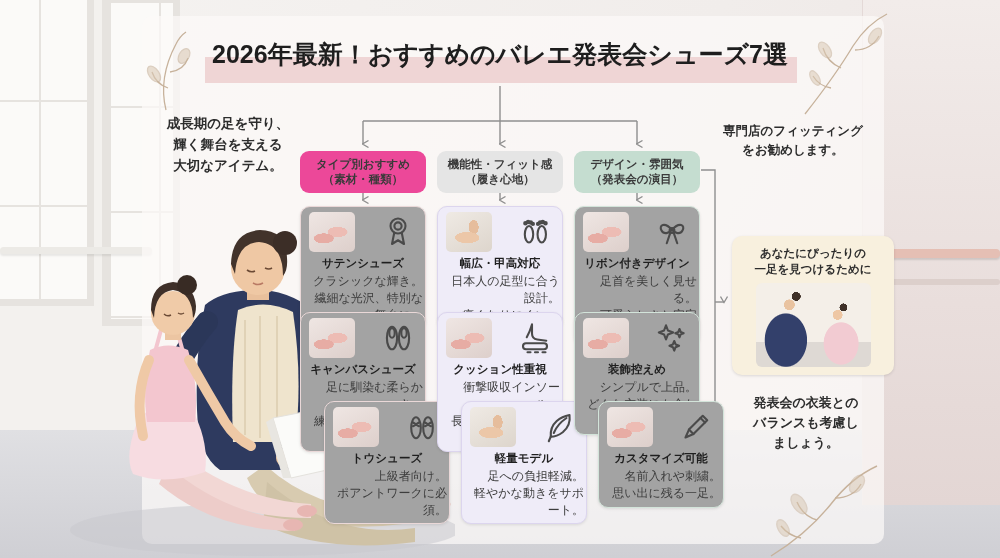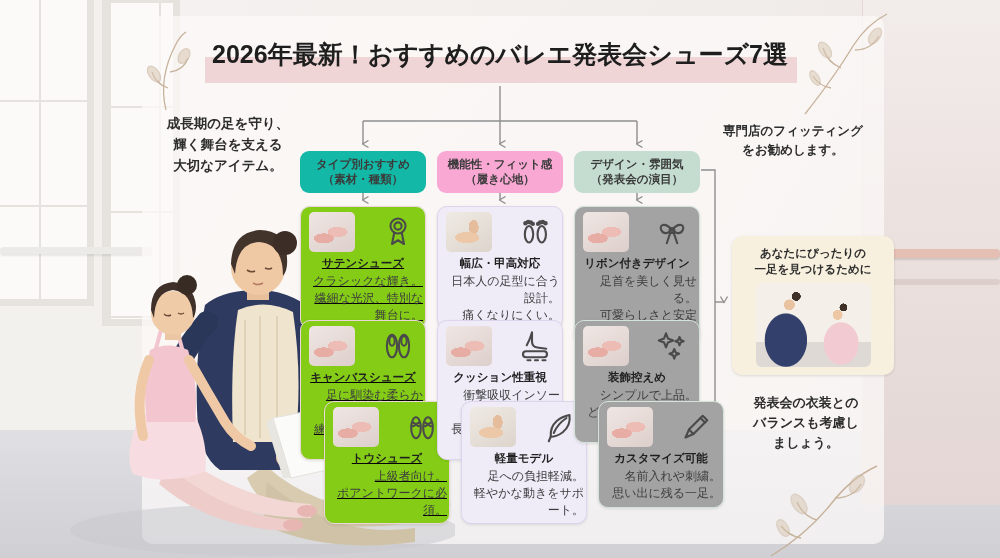--- a/index.html
+++ b/index.html
@@ -42,47 +42,47 @@
   #fitting-note{left:700px;top:122px;width:186px;font-size:12.5px;line-height:1.5;}
   #costume-note{left:727px;top:393px;width:158px;font-size:13px;line-height:1.55;}
 
   
   #connector-lines{left:0;top:0;z-index:3;pointer-events:none;}
 
   
   .col-head{width:126px;top:151px;border-radius:9px;font-size:11.5px;font-weight:bold;
             text-align:center;padding:6px 2px;line-height:1.3;color:#3a3a3a;
             box-sizing:border-box;z-index:4;}
-  #col1-head{left:300px;background:#14b8a6;}
-  #col2-head{left:437px;background:#f9a8d4;}
+  #col1-head{left:300px;background:#ec4899;}
+  #col2-head{left:437px;background:#e5e5e5;}
   #col3-head{left:574px;background:#c5ddd0;}
 
   .card{width:126px;border-radius:10px;padding:5px 2px 5px;box-sizing:border-box;
         box-shadow:0 1px 3px rgba(0,0,0,.10);z-index:4;}
-  .c1{background:#84cc16;border:1px solid #ead8d8;text-decoration:underline;}
+  .c1{background:#a3a3a3;border:1px solid #ead8d8;}
   .c2{background:#efecf8;border:1px solid #dcd5ee;}
   .c3{background:#a3a3a3;border:1px solid #d3e4da;}
   .card-top{display:flex;justify-content:space-between;align-items:center;padding:0 6px;}
   .thumb{width:46px;height:40px;border-radius:5px;}
   .thumb-shoe{background:
      radial-gradient(18px 9px at 32% 66%,#e7aca4 0 55%,transparent 56%),
      radial-gradient(18px 9px at 62% 50%,#edbcb4 0 55%,transparent 56%),
      linear-gradient(150deg,#efe6e3,#ddcfcb);}
   .thumb-foot{background:
      radial-gradient(22px 10px at 46% 64%,#ecc7a8 0 55%,transparent 56%),
      radial-gradient(9px 13px at 60% 38%,#e6bd9c 0 55%,transparent 56%),
      linear-gradient(150deg,#efeae4,#ddd5cc);}
   .cicon{width:38px;height:36px;}
   .cicon svg{width:100%;height:100%;stroke:#4a4a4a;stroke-width:1.4;fill:none;
              stroke-linecap:round;stroke-linejoin:round;}
   .card-title{font-size:11.5px;font-weight:bold;text-align:center;margin-top:4px;color:#1f1f1f;}
   .card-desc{font-size:12px;line-height:1.4;text-align:right;color:#3d3d3d;margin-top:2px;}
 
   
-  .row1{top:206px;} .row2{top:320px;} .row3{top:401px;margin-left:24px;}
+  .row1{top:206px;} .row2{top:312px;} .row3{top:401px;margin-left:24px;}
   .colx1{left:300px;} .colx2{left:437px;} .colx3{left:574px;}
 
   
   #highlight-card{left:732px;top:236px;width:162px;border-radius:10px;background:#f8f0de;
                   padding:9px 6px 8px;box-sizing:border-box;z-index:4;
                   box-shadow:0 1px 3px rgba(0,0,0,.12);}
   #highlight-card-title{font-size:11.5px;font-weight:bold;text-align:center;color:#2d2d2d;line-height:1.4;}
   #highlight-card-photo{width:115px;height:84px;border-radius:6px;margin:6px auto 0;
      background:
        radial-gradient(11px 11px at 29% 26%,#e9c3a0 0 48%,transparent 50%),

